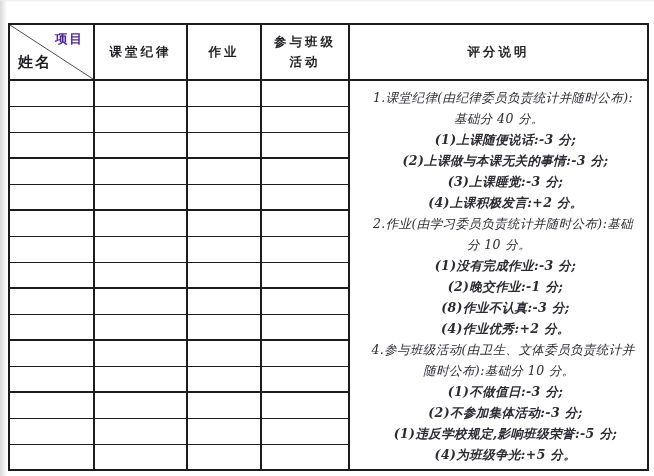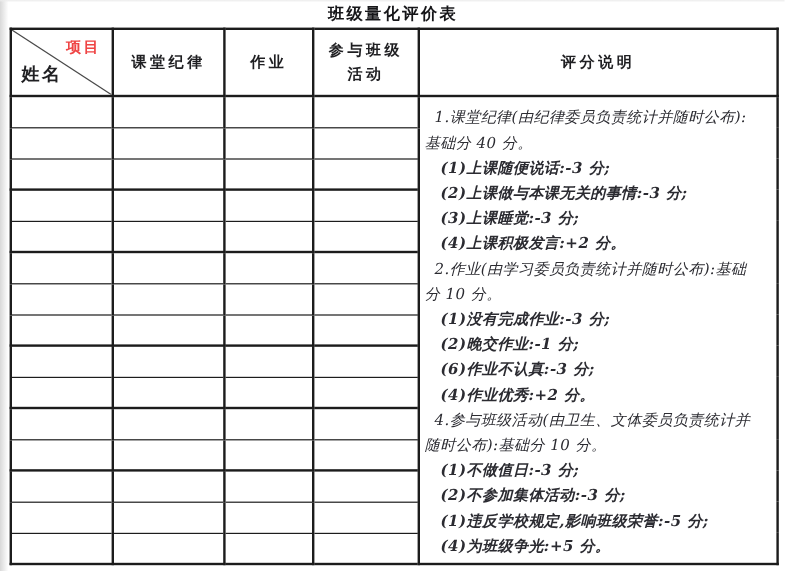--- a/index.html
+++ b/index.html
@@ -58,30 +58,31 @@
   }
   .eval-table tbody tr { height: 26px; }
   .eval-table tbody tr.thick td { border-bottom-width: 2px; }
   .eval-table tbody tr:last-child td { border-bottom-width: 2px; }
   .hwrap { line-height: 20px; }
   .hwrap.narrow { width: 66px; margin: 0 auto; }
   .corner-cell { position: relative; }
   .corner-cell svg.diag { position: absolute; left: 0; top: 0; width: 100%; height: 100%; }
   .corner-tr {
     position: absolute; top: 6px; right: 9px;
-    font-size: 12.5px; letter-spacing: 2px; font-weight: 600; color: #ef4444;
+    font-size: 12.5px; letter-spacing: 2px; font-weight: 600; color: #4c1d95;
   }
   .corner-bl {
     position: absolute; bottom: 7px; left: 8px;
     font-size: 15px; letter-spacing: 2px; font-weight: 600; color: #1f1f22;
   }
   td.scoring-cell {
     vertical-align: top;
     padding: 6px 3px 0 3px;
     border-bottom: 2px solid #1c1c1c;
+    text-align: center;
   }
   .scoring-lines {
     font-family: "DejaVu Serif", "Liberation Serif", serif;
     font-style: italic;
     font-size: 12.5px;
     line-height: 21px;
     letter-spacing: 0.4px;
     color: #2b2b31;
   }
   .ln { white-space: nowrap; overflow: hidden; }
@@ -89,21 +90,20 @@
   .ln-cont { padding-left: 1px; }
   .ln-sub  { padding-left: 14px; font-weight: bold; }
 </style>
 </head>
 <body>
 
 <div class="page">
   <div class="scan-edge-left"></div>
   <div class="scan-edge-top"></div>
 
-  <div class="title">班级量化评价表</div>
 
   <table class="eval-table">
     <colgroup>
       <col style="width:85px">
       <col style="width:93px">
       <col style="width:74px">
       <col style="width:88px">
       <col style="width:299px">
     </colgroup>
     <thead>
@@ -140,21 +140,21 @@
               <div class="ln ln-para">1.课堂纪律(由纪律委员负责统计并随时公布):</div>
               <div class="ln ln-cont">基础分 40 分。</div>
               <div class="ln ln-sub">(1)上课随便说话:-3 分;</div>
               <div class="ln ln-sub">(2)上课做与本课无关的事情:-3 分;</div>
               <div class="ln ln-sub">(3)上课睡觉:-3 分;</div>
               <div class="ln ln-sub">(4)上课积极发言:+2 分。</div>
               <div class="ln ln-para">2.作业(由学习委员负责统计并随时公布):基础</div>
               <div class="ln ln-cont">分 10 分。</div>
               <div class="ln ln-sub">(1)没有完成作业:-3 分;</div>
               <div class="ln ln-sub">(2)晚交作业:-1 分;</div>
-              <div class="ln ln-sub">(6)作业不认真:-3 分;</div>
+              <div class="ln ln-sub">(8)作业不认真:-3 分;</div>
               <div class="ln ln-sub">(4)作业优秀:+2 分。</div>
               <div class="ln ln-para">4.参与班级活动(由卫生、文体委员负责统计并</div>
               <div class="ln ln-cont">随时公布):基础分 10 分。</div>
               <div class="ln ln-sub">(1)不做值日:-3 分;</div>
               <div class="ln ln-sub">(2)不参加集体活动:-3 分;</div>
               <div class="ln ln-sub">(1)违反学校规定,影响班级荣誉:-5 分;</div>
               <div class="ln ln-sub">(4)为班级争光:+5 分。</div>
             </div>
         </td>
       </tr>

